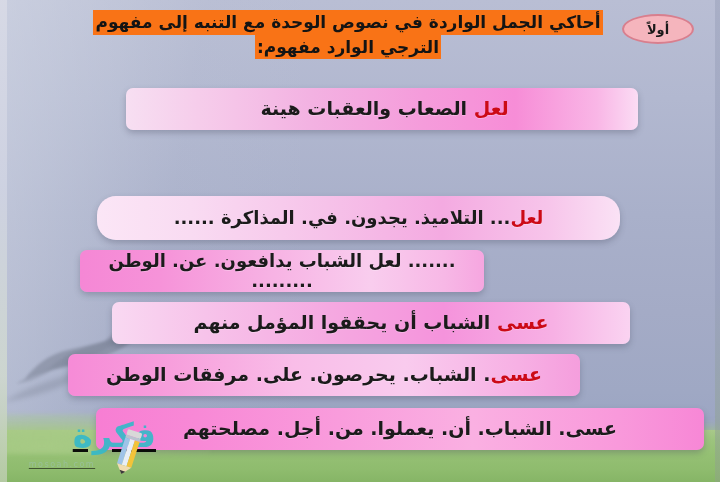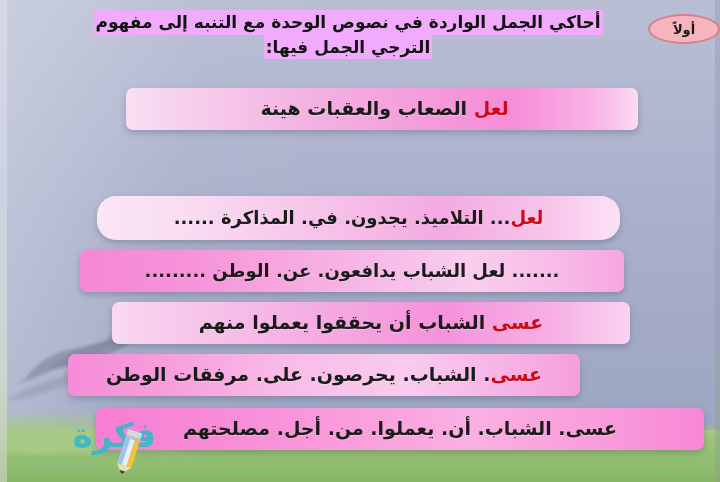--- a/index.html
+++ b/index.html
@@ -99,21 +99,21 @@
   
   .header {
     position: absolute;
     left: 0; top: 6px;
     width: 720px;
     height: 66px;
     direction: rtl;
   }
   .header-badge {
     position: absolute;
-    right: 0; top: 8px;
+    right: 26px; top: 8px;
     width: 72px; height: 30px;
     border-radius: 50%;
     background: #f5b5bd;
     border: 2px solid #d87f8e;
     box-sizing: border-box;
     display: flex;
     align-items: center;
     justify-content: center;
     font-size: 13px;
     font-weight: bold;
@@ -125,21 +125,21 @@
     right: 92px; top: 4px;
     width: 560px;
     text-align: center;
     direction: rtl;
   }
   .header-line {
     display: inline-block;
     font-size: 17px;
     font-weight: bold;
     color: #141414;
-    background: #f0abfc;
+    background: #f97316;
     line-height: 1.45;
     padding: 0 2px;
     letter-spacing: 0px;
   }
   .header-line-1 { text-align: right; }
   .header-line-2 { }
   .header-row { text-align: center; }
 
   
   .box {
@@ -176,39 +176,39 @@
     white-space: normal;
     text-align: center;
     line-height: 1.12;
     font-size: 18px;
   }
 
   
   #box-1 { left: 126px; top: 88px;  width: 512px; height: 42px; }
   #box-2 { left: 78px;  top: 142px; width: 514px; height: 42px; }
   #box-3 { left: 97px;  top: 196px; width: 523px; height: 44px; }
-  #box-4 { left: 80px;  top: 250px; width: 544px; height: 42px; }
+  #box-4 { left: 80px;  top: 250px; width: 404px; height: 42px; }
   #box-5 { left: 112px; top: 302px; width: 518px; height: 42px; }
   #box-6 { left: 68px;  top: 354px; width: 512px; height: 42px; }
   #box-7 { left: 96px;  top: 408px; width: 608px; height: 42px; }
 
   
   #box-1 { background: linear-gradient(90deg, #f7dff2 0%, #f6cdeb 14%, #f3b2e2 36%, #f59cdb 58%, #f78dd7 76%, #f9b6e6 92%, #fbdcf4 100%); padding-left: 17px; }
   #box-2 { background: linear-gradient(90deg, #f7bbe7 0%, #f7c9ec 16%, #f9e2f5 42%, #f9ddf3 60%, #f6b4e4 82%, #f5a3df 95%, #f7c6ea 100%); }
   #box-3 { background: linear-gradient(90deg, #fbe6f6 0%, #f9dbf2 18%, #f6c2e9 44%, #f4aae1 66%, #f7c4ea 86%, #fae2f5 100%); border-radius: 19px; }
   #box-4 { background: linear-gradient(90deg, #f587d5 0%, #f693d9 20%, #f7b3e4 48%, #f9cdee 72%, #f7b8e6 90%, #f6a6e0 100%); }
   #box-5 { background: linear-gradient(90deg, #f9d9f2 0%, #f7c3ea 18%, #f5a9e1 42%, #f593dc 64%, #f7b0e4 85%, #fad3f1 100%); }
   #box-6 { background: linear-gradient(90deg, #f68bd7 0%, #f79cdb 18%, #f9bde8 44%, #f9cbee 66%, #f7b0e4 88%, #f59edd 100%); }
   #box-7 { background: linear-gradient(90deg, #f77ed3 0%, #f888d6 16%, #f99cdc 40%, #fab0e2 62%, #f999db 86%, #f787d6 100%); }
 
   
   .watermark {
     position: absolute;
     left: 6px; bottom: 8px;
-    width: 150px; height: 56px;
+    width: 150px; height: 56px; text-decoration: underline;
   }
   .wm-text {
     font-size: 34px;
     font-weight: bold;
     color: #36b9c9;
     letter-spacing: 1px;
     direction: rtl;
     line-height: 1;
     opacity: 0.92;
   }
@@ -255,21 +255,21 @@
 
   <div class="header">
     <div class="header-badge">
       <span>أولاً</span>
     </div>
     <div class="header-lines">
       <div class="header-row">
         <span class="header-line header-line-1">أحاكي الجمل الواردة في نصوص الوحدة مع التنبه إلى مفهوم</span>
       </div>
       <div class="header-row">
-        <span class="header-line header-line-2">الترجي الجمل فيها:</span>
+        <span class="header-line header-line-2">الترجي الوارد مفهوم:</span>
       </div>
     </div>
   </div>
 
   <div class="box" id="box-1">
     <div class="box-text">
       <span class="hl">لعل</span><span> الصعاب والعقبات هينة</span>
     </div>
   </div>
 
@@ -281,21 +281,21 @@
   </div>
 
   <div class="box box-2lines" id="box-4">
     <div class="box-text">
       <span>....... لعل الشباب يدافعون. عن. الوطن .........</span>
     </div>
   </div>
 
   <div class="box" id="box-5">
     <div class="box-text">
-      <span class="hl">عسى</span><span> الشباب أن يحققوا يعملوا منهم</span>
+      <span class="hl">عسى</span><span> الشباب أن يحققوا المؤمل منهم</span>
     </div>
   </div>
 
   <div class="box" id="box-6">
     <div class="box-text">
       <span class="hl">عسى</span><span>. الشباب. يحرصون. على. مرفقات الوطن</span>
     </div>
   </div>
 
   <div class="box" id="box-7">

